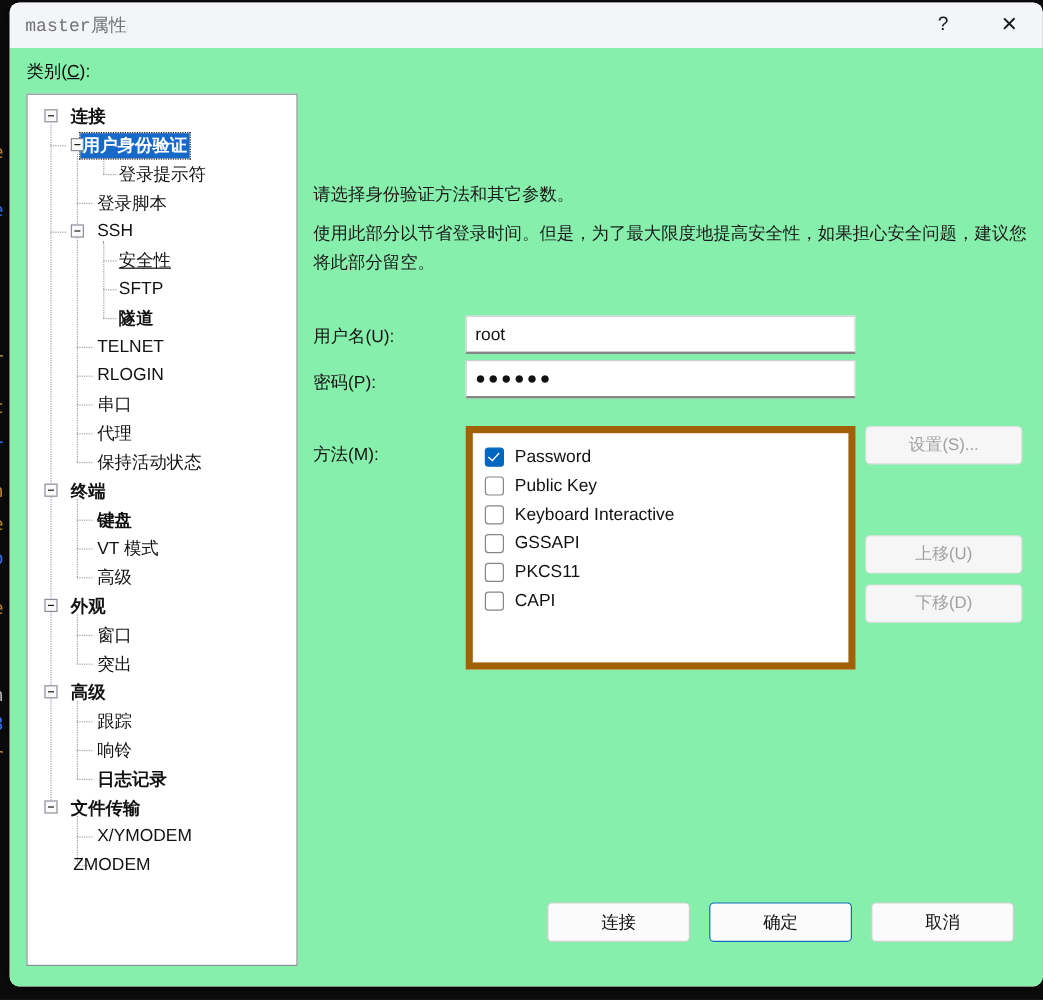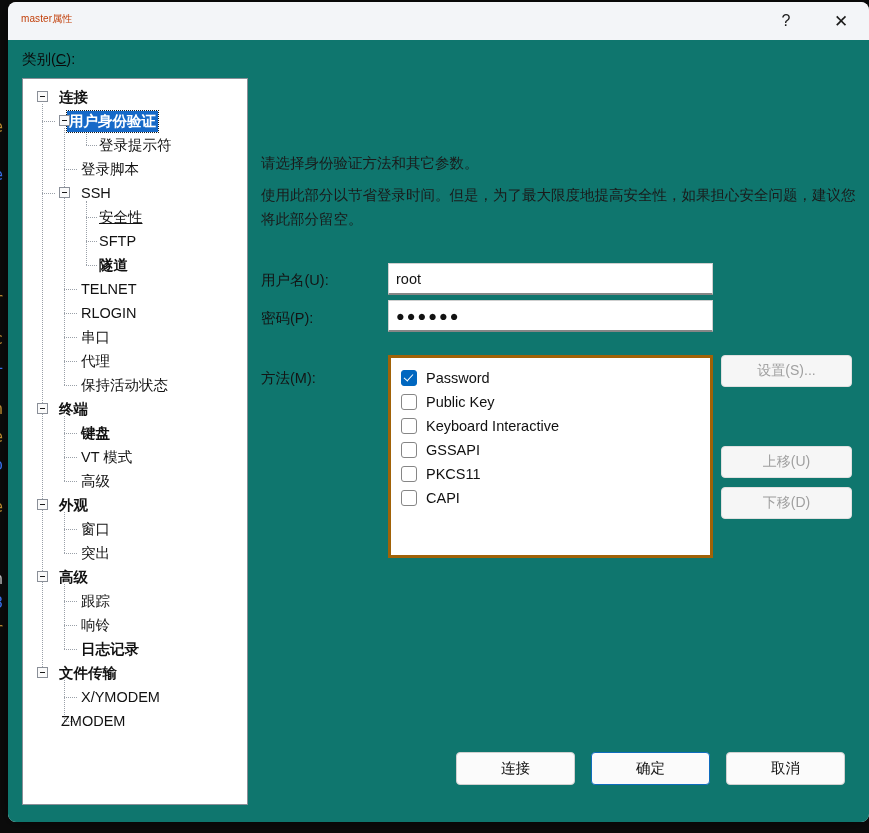--- a/index.html
+++ b/index.html
@@ -48,43 +48,44 @@
   #titlebar {
     position: relative;
     height: 38px;
     background: #f3f5f8;
     border-radius: 8px 8px 0 0;
   }
   #title-text {
     position: absolute;
     left: 13px;
     top: 10px;
-    font-size: 10px;
-    color: #c2410c;
+    font-size: 15px;
+    color: #737373;
     letter-spacing: 0.1px;
+    font-family: Liberation Mono, monospace;
   }
   .caption-btn {
     position: absolute;
     top: 0;
     width: 46px;
     height: 38px;
     display: flex;
     align-items: center;
     justify-content: center;
     color: #1a1a1a;
     cursor: default;
   }
   #help-btn { right: 60px; font-size: 16px; }
   #close-btn { right: 5px; font-size: 17px; border-radius: 0 8px 0 0; }
 
   
   #dlg-body {
     position: relative;
     height: 782px;
-    background: #0f766e;
+    background: #86efac;
   }
 
   
   #category-label {
     position: absolute;
     left: 14px;
     top: 10px;
     font-size: 14.5px;
     color: #0a0a0a;
   }
@@ -205,21 +206,21 @@
   #input-password { top: 260px; letter-spacing: 2px; }
 
   
   #method-list {
     position: absolute;
     left: 380px;
     top: 315px;
     width: 325px;
     height: 203px;
     background: #ffffff;
-    border: 3px solid #a16207;
+    border: 6px solid #a16207;
     box-sizing: border-box;
     padding: 8px 0 0 10px;
     overflow: hidden;
   }
   .mrow {
     display: flex;
     align-items: center;
     height: 24px;
     font-size: 14.5px;
     color: #111111;

